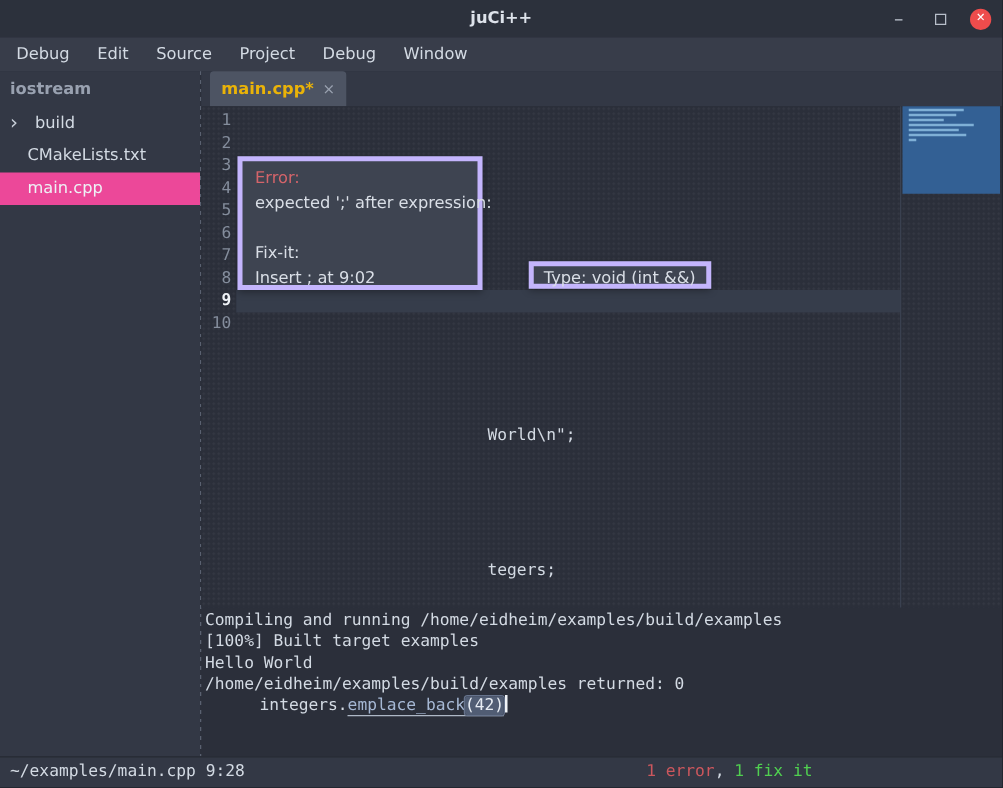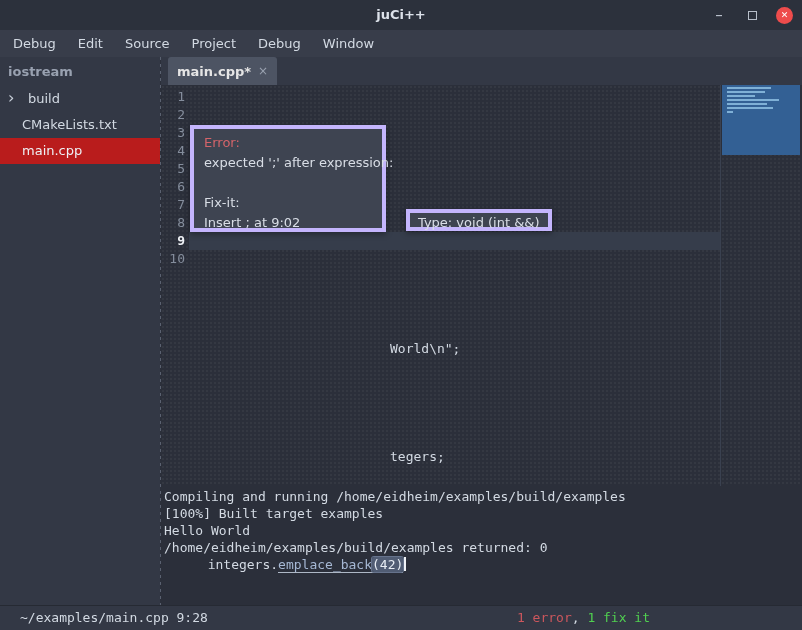--- a/index.html
+++ b/index.html
@@ -19,27 +19,27 @@
   .wc.close { background:#ee4c4c; border-radius:50%; width:17px; height:17px; color:#ffffff; font-size:9px; font-weight:bold; }
   
   .menubar { position:absolute; left:0; top:30px; width:802px; height:27px; background:#383d4a; display:flex; align-items:stretch; padding-left:2px; }
   .menu-item { line-height:27px; padding:0 11px; color:#d3dae3; }
   
   .sidebar { position:absolute; left:0; top:57px; width:160px; height:548px; background:#333845; }
   .sb-header { height:29px; line-height:29px; padding-left:8px; color:#99a1b0; font-weight:bold; }
   .sb-item { height:26px; line-height:26px; padding-left:22px; position:relative; color:#d3dae3; }
   .sb-item.has-chev { padding-left:28px; }
   .sb-item .chev { position:absolute; left:8px; top:-1px; font-size:16px; color:#c8cfd9; }
-  .sb-item.selected { background:#b91c1c; color:#eef1f5; }
+  .sb-item.selected { background:#ec4899; color:#eef1f5; }
   .v-sep { position:absolute; left:160px; top:57px; width:1px; height:548px;
            background:repeating-linear-gradient(to bottom,#5a6170 0 3px,transparent 3px 7px); }
   
   .tabbar { position:absolute; left:161px; top:57px; width:641px; height:28px; background:#333845; }
   .tab { position:absolute; left:7px; top:0; height:28px; padding:0 9px; background:#4d5463; border-radius:3px 3px 0 0; display:flex; align-items:center; gap:7px; }
-  .tab-label { font-weight:bold; color:#e5e5e5; }
+  .tab-label { font-weight:bold; color:#eab308; }
   .tab-close { color:#9aa2b0; font-size:12px; }
   
   .editor { position:absolute; left:161px; top:85px; width:641px; height:401px; background:#2b2f3a;
             background-image:radial-gradient(rgba(255,255,255,0.045) 1px, transparent 1px);
             background-size:4px 4px; }
   .margin-line { position:absolute; left:559px; top:0; bottom:0; width:1px; background:#3a4150; }
   .cur-line { position:absolute; left:28px; top:147px; width:531px; height:18px; background:#363d4b; }
   .gutter { position:absolute; left:0; top:3px; width:24px; text-align:right; color:#848d9c;
             font-family:"DejaVu Sans Mono", monospace; line-height:18px; }
   .gutter div { height:18px; }
@@ -54,28 +54,28 @@
   .argbox { background:#515d74; border-radius:2px; box-shadow:0 0 0 1px #66738c; color:#e8edf4; }
   .caret { display:inline-block; width:2px; height:14px; background:#f0f3f7; vertical-align:-2px; margin-left:1px; }
   .minimap { position:absolute; left:561px; top:0; width:78px; height:70px; background:#336094; }
   .mm-bar { height:2px; background:#7fb0d6; margin:2px 0 0 5px; }
   
   .tooltip { position:absolute; background:#3e4451; border:4px solid #c4b5fd; z-index:10;
              white-space:nowrap; box-shadow:0 2px 6px rgba(0,0,0,0.35); color:#d9dee6; }
   .tooltip.diag { left:190px; top:125px; width:196px; height:107px; padding:4px 10px; line-height:20px; }
   .tt-err { color:#d4646a; }
   .tt-blank { height:20px; }
-  .tooltip.type { left:406px; top:209px; height:22px; line-height:20px; padding:0 8px; }
+  .tooltip.type { left:423px; top:209px; height:22px; line-height:20px; padding:0 8px; }
   
   .terminal { position:absolute; left:161px; top:486px; width:641px; height:119px;
               font-family:"DejaVu Sans Mono", monospace; line-height:17px; padding:2px 0 0 3px; color:#d3dae3; }
   
   .statusbar { position:absolute; left:0; top:605px; width:802px; height:25px; background:#333845;
                border-top:1px solid #262a33; font-family:"DejaVu Sans Mono", monospace; }
-  .st-left { position:absolute; left:20px; line-height:24px; }
+  .st-left { position:absolute; left:8px; line-height:24px; }
   .st-right { position:absolute; right:152px; line-height:24px; }
   .err { color:#cc575d; }
   .fix { color:#50d050; }
 </style>
 </head>
 <body>
 
 <div class="app">
 
   <div class="titlebar">

